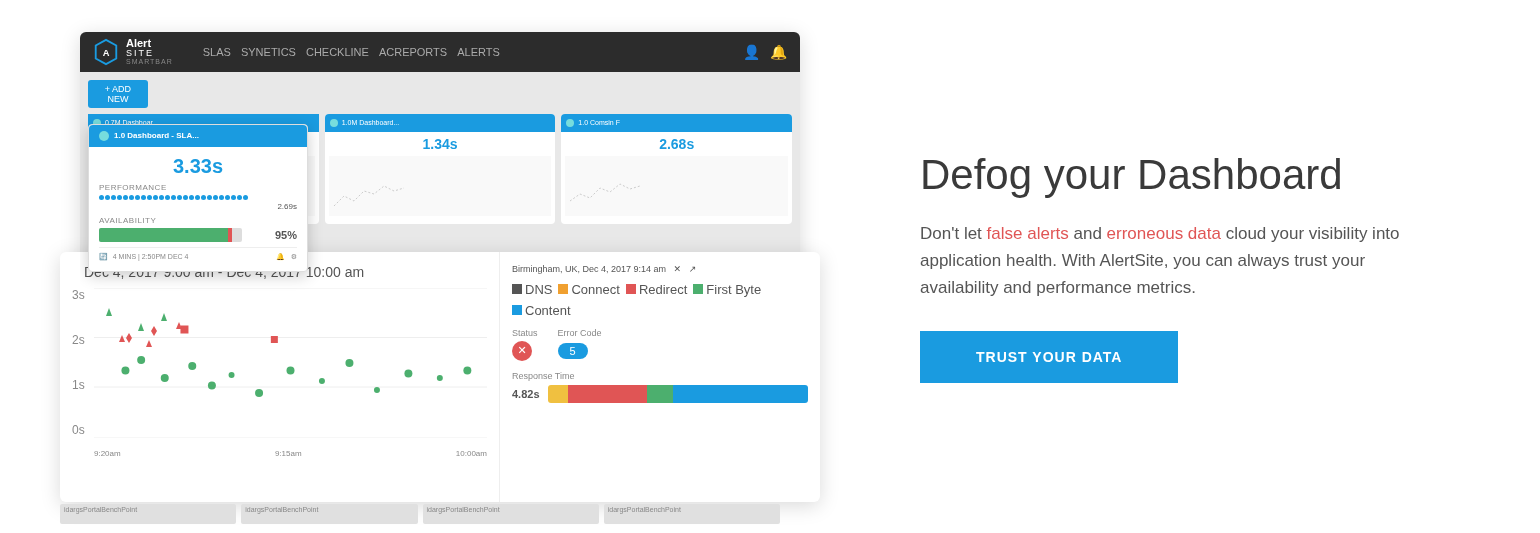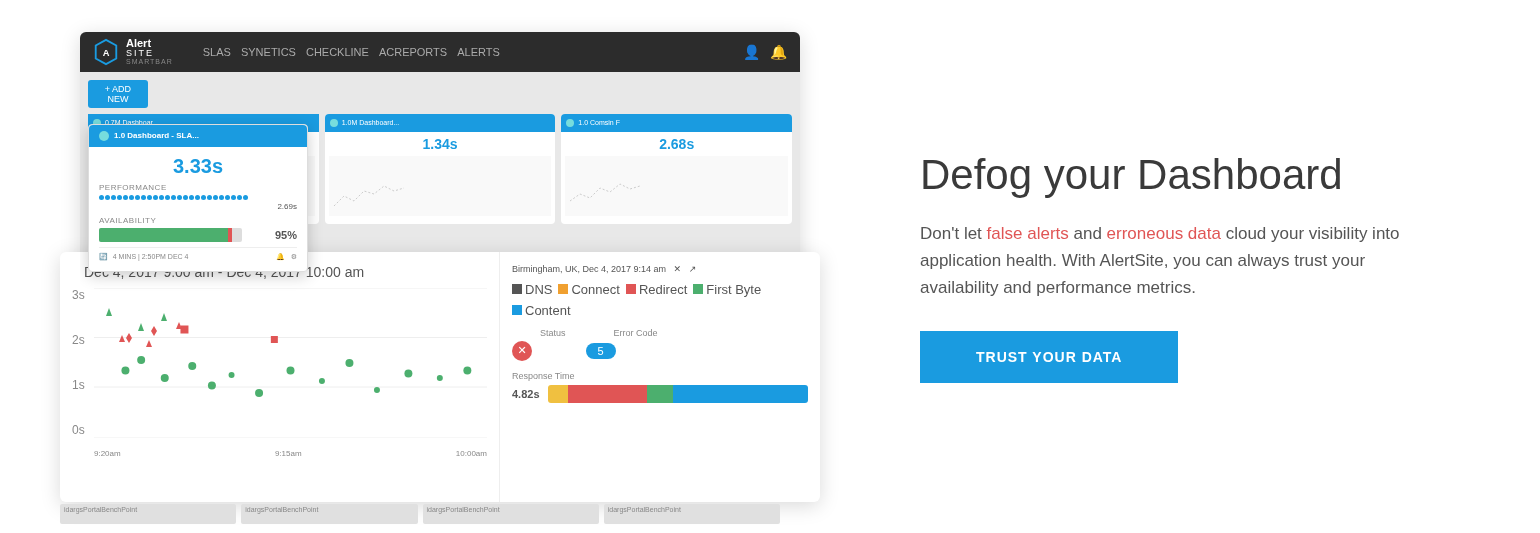--- a/index.html
+++ b/index.html
@@ -356,21 +356,20 @@
     }
     .status-row {
       display: flex;
       gap: 20px;
       margin-bottom: 10px;
     }
     .status-label {
       font-size: 9px;
       color: #888;
       margin-bottom: 3px;
-      margin-left: 28px;
     }
     .error-badge {
       width: 20px;
       height: 20px;
       border-radius: 50%;
       background: #e05555;
       color: #fff;
       display: flex;
       align-items: center;
       justify-content: center;

